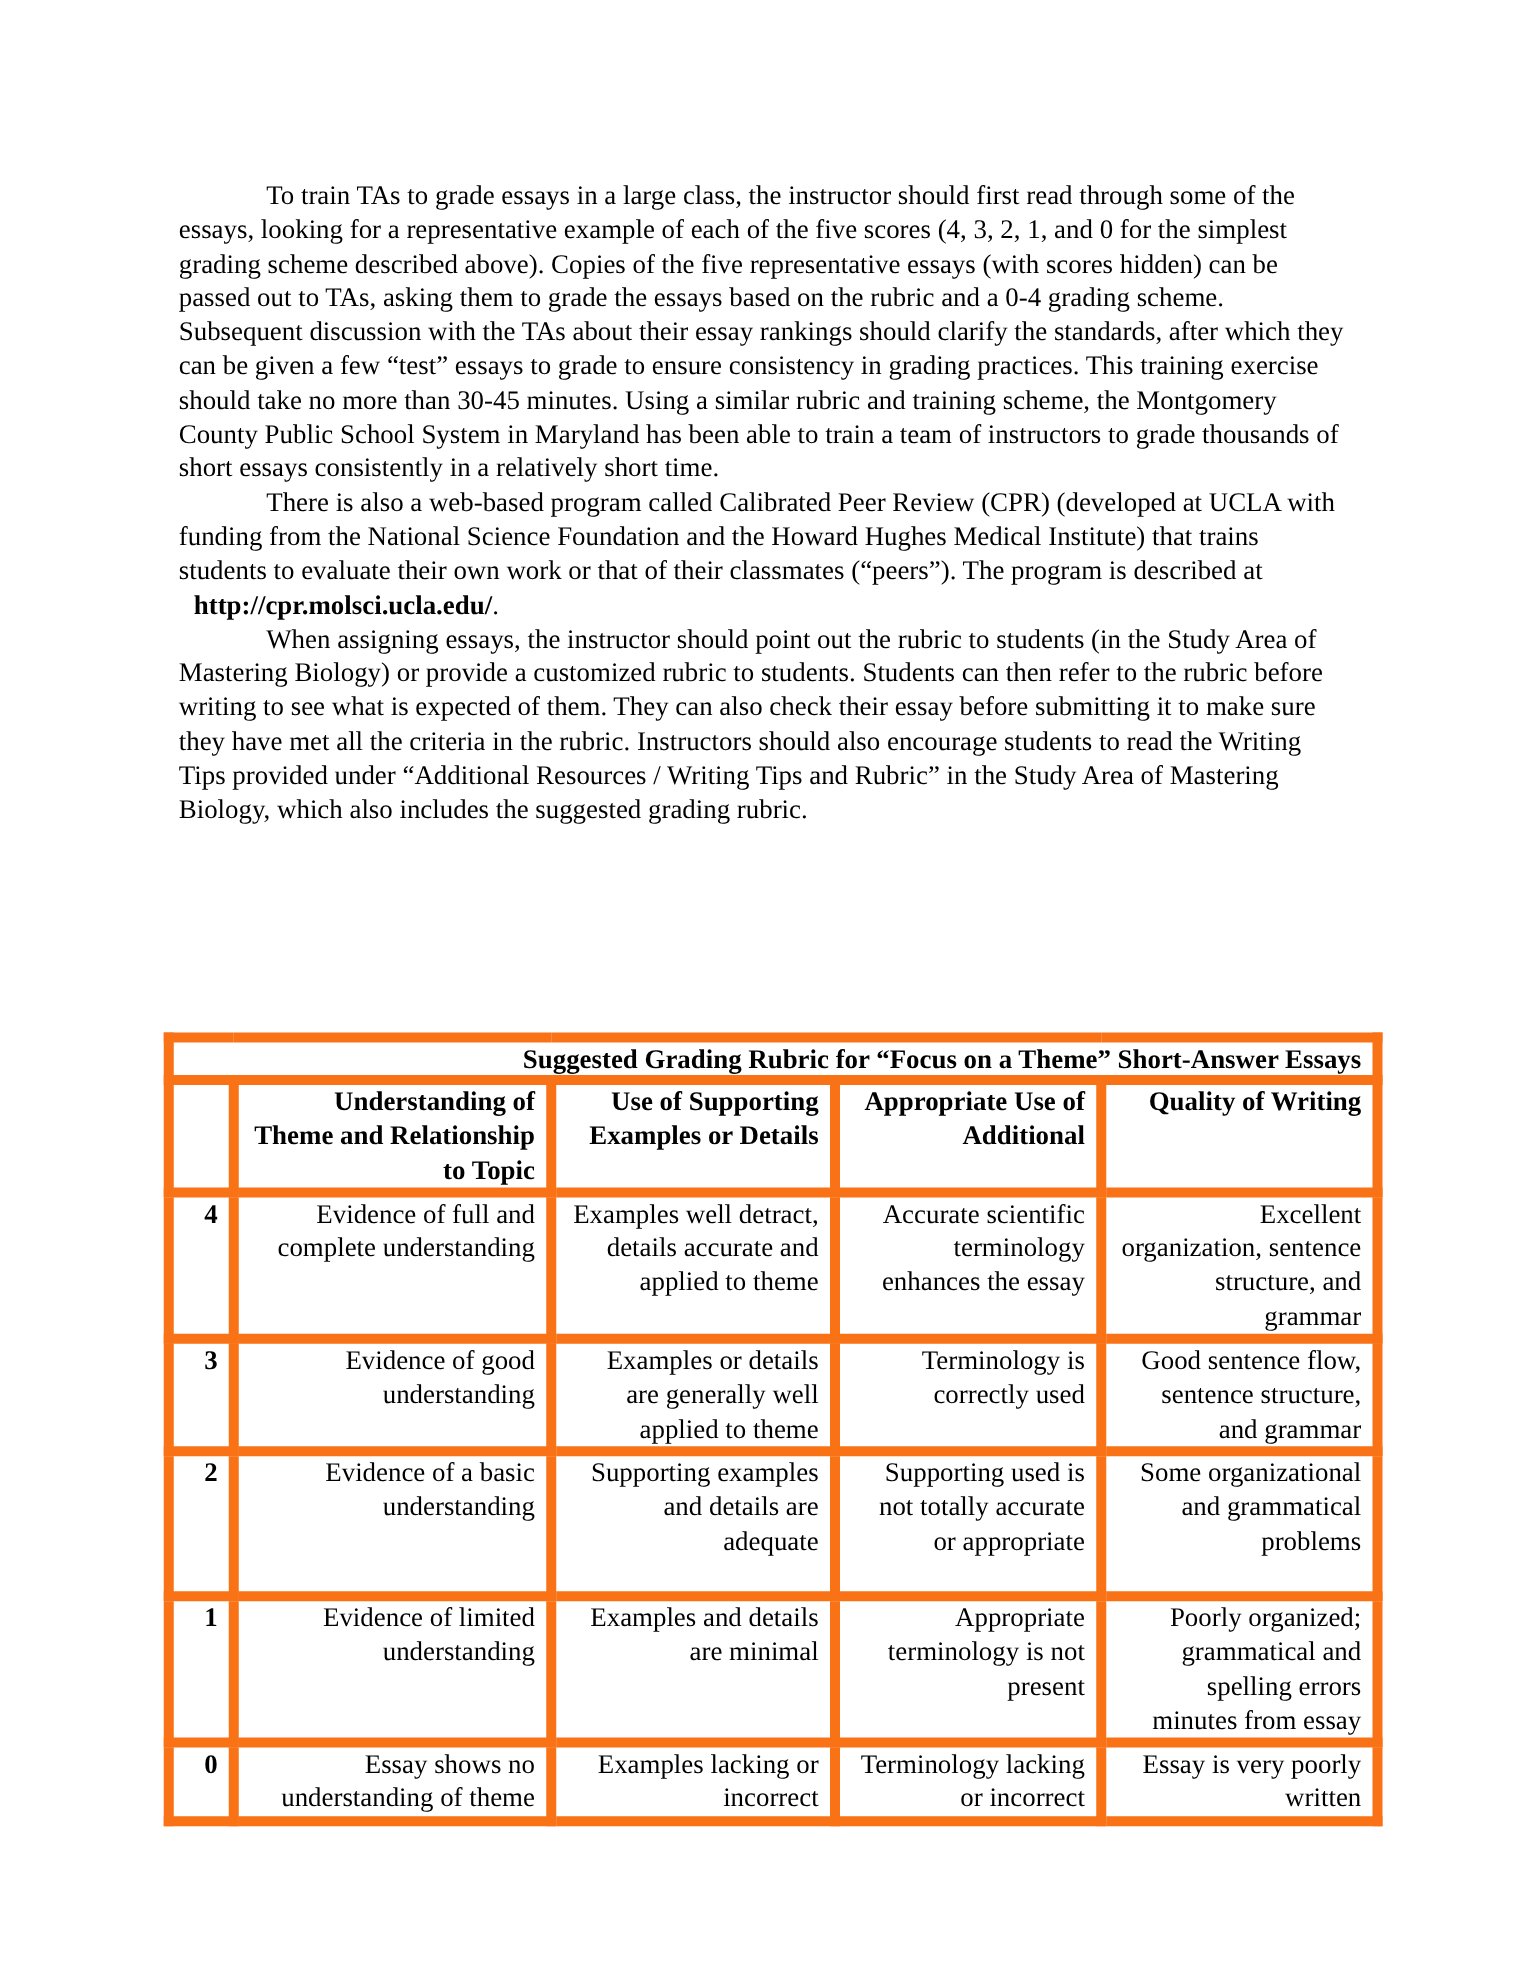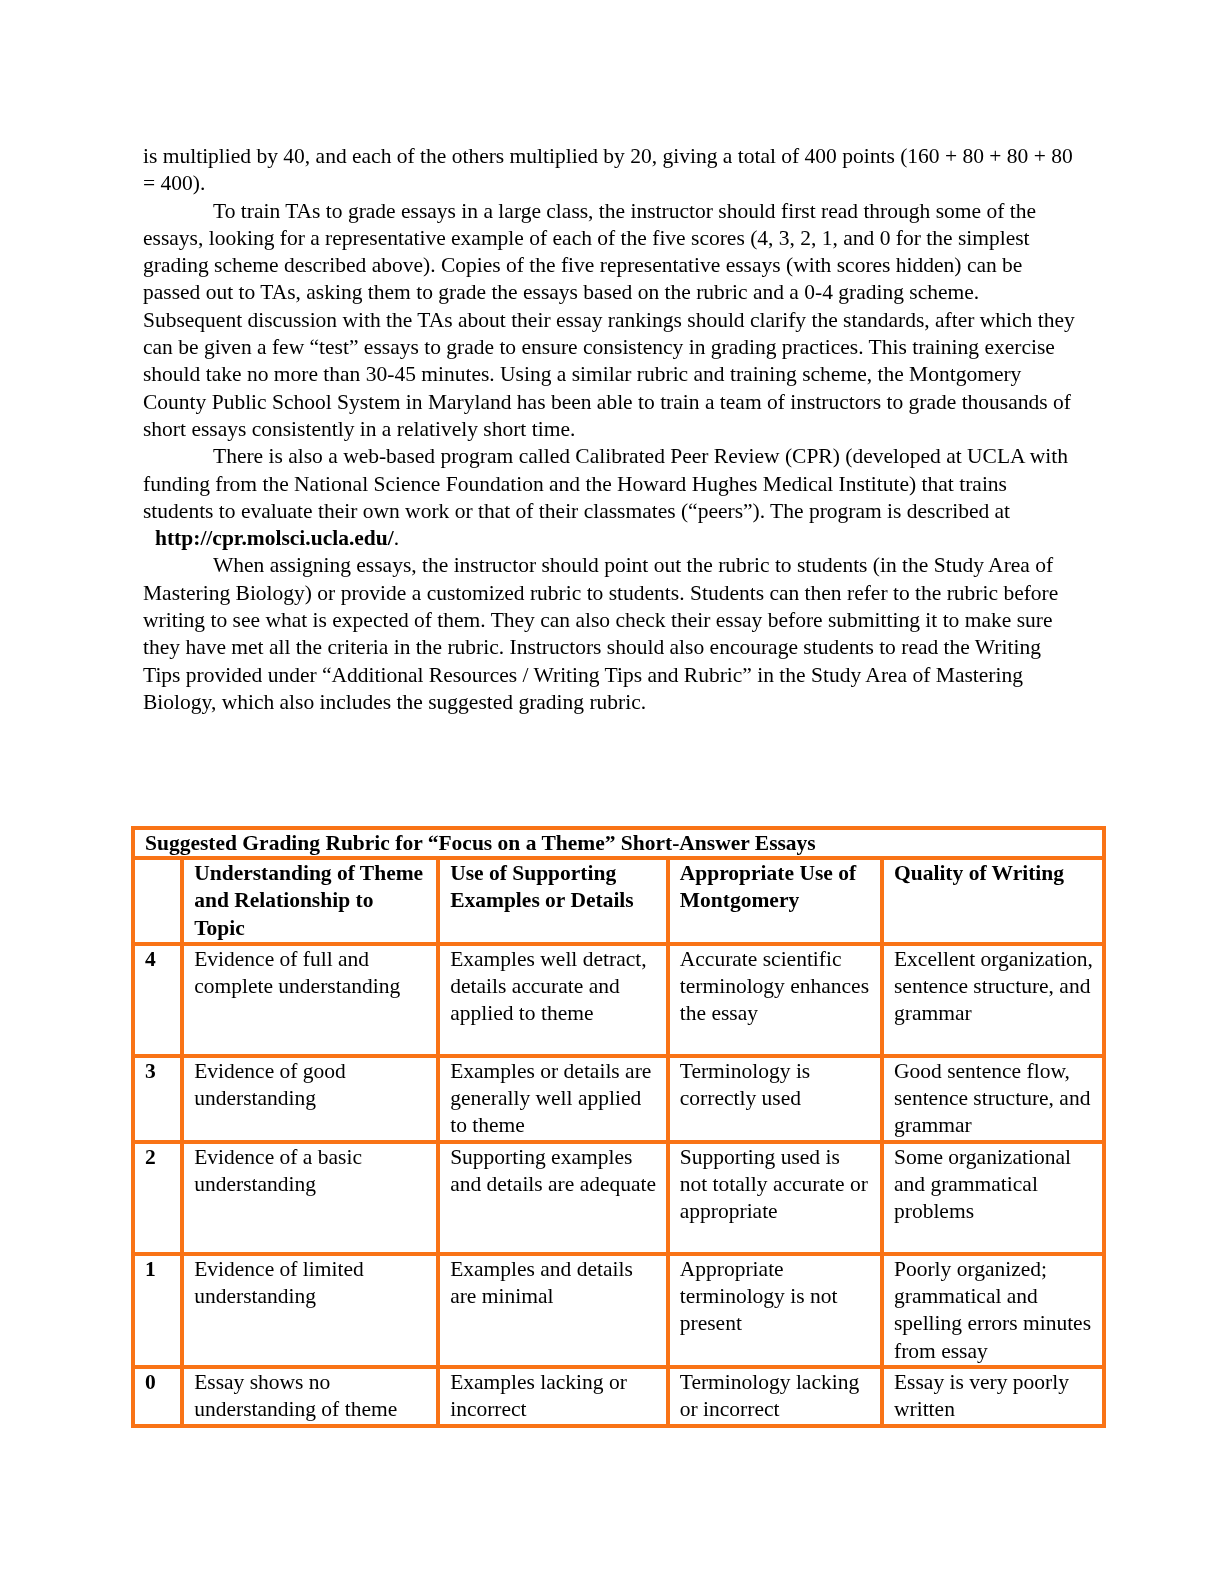--- a/index.html
+++ b/index.html
@@ -15,59 +15,58 @@
   .page-text p { margin: 0; }
   .page-text p.indent { text-indent: 70px; }
   .page-text b { font-weight: bold; margin-left: 12px; }
 
   .rubric {
     position: absolute; left: 131px; top: 826px; width: 975px;
     border-collapse: collapse;
     font-size: 21.5px; line-height: 27.3px;
   }
   .rubric td, .rubric th {
-    border: 4px solid #f97316;
+    border: 8px solid #f97316;
     vertical-align: top;
-    text-align: left;
+    text-align: right;
     padding: 0 9px 0 10px;
   }
   .rubric .title-cell { font-weight: bold; padding-left: 10px; height: 24px; line-height: 26px; }
   .rubric th { font-weight: bold; }
   .rubric .score { font-weight: bold; width: 27px; }
   .col1 { width: 238px; }
   .col2 { width: 212px; }
   .col3 { width: 195px; }
   .col4 { width: 203px; }
   .row-4 td { height: 108px; }
   .row-3 td { height: 81px; }
   .row-2 td { height: 108px; }
   .row-1 td { height: 108px; }
   .row-0 td { height: 54px; }
   .hdr th { height: 81px; margin-left: 44px; }
 </style>
 </head>
 <body>
 
 <div class="page-text">
-  <p>is multiplied by 40, and each of the others multiplied by 20, giving a total of 400 points (160 + 80 + 80 + 80 = 400).</p>
   <p class="indent">To train TAs to grade essays in a large class, the instructor should first read through some of the essays, looking for a representative example of each of the five scores (4, 3, 2, 1, and 0 for the simplest grading scheme described above). Copies of the five representative essays (with scores hidden) can be passed out to TAs, asking them to grade the essays based on the rubric and a 0-4 grading scheme. Subsequent discussion with the TAs about their essay rankings should clarify the standards, after which they can be given a few “test” essays to grade to ensure consistency in grading practices. This training exercise should take no more than 30-45 minutes. Using a similar rubric and training scheme, the Montgomery County Public School System in Maryland has been able to train a team of instructors to grade thousands of short essays consistently in a relatively short time.</p>
   <p class="indent"><span>There is also a web-based program called Calibrated Peer Review (CPR) (developed at UCLA with funding from the National Science Foundation and the Howard Hughes Medical Institute) that trains students to evaluate their own work or that of their classmates (“peers”). The program is described at </span><b>http://cpr.molsci.ucla.edu/</b><span>.</span></p>
   <p class="indent">When assigning essays, the instructor should point out the rubric to students (in the Study Area of Mastering Biology) or provide a customized rubric to students. Students can then refer to the rubric before writing to see what is expected of them. They can also check their essay before submitting it to make sure they have met all the criteria in the rubric. Instructors should also encourage students to read the Writing Tips provided under “Additional Resources / Writing Tips and Rubric” in the Study Area of Mastering Biology, which also includes the suggested grading rubric.</p>
 </div>
 
 <table class="rubric">
   <tbody>
       <tr>
     <td colspan="5" class="title-cell">Suggested Grading Rubric for “Focus on a Theme” Short-Answer Essays</td>
   </tr>
   <tr class="hdr">
     <th class="score"></th>
     <th class="col1">Understanding of Theme and Relationship to Topic</th>
     <th class="col2">Use of Supporting Examples or Details</th>
-    <th class="col3">Appropriate Use of Montgomery</th>
+    <th class="col3">Appropriate Use of Additional</th>
     <th class="col4">Quality of Writing</th>
   </tr>
   <tr class="row-4">
     <td class="score">4</td>
     <td>Evidence of full and complete understanding</td>
     <td>Examples well detract, details accurate and applied to theme</td>
     <td>Accurate scientific terminology enhances the essay</td>
     <td>Excellent organization, sentence structure, and grammar</td>
   </tr>
   <tr class="row-3">

